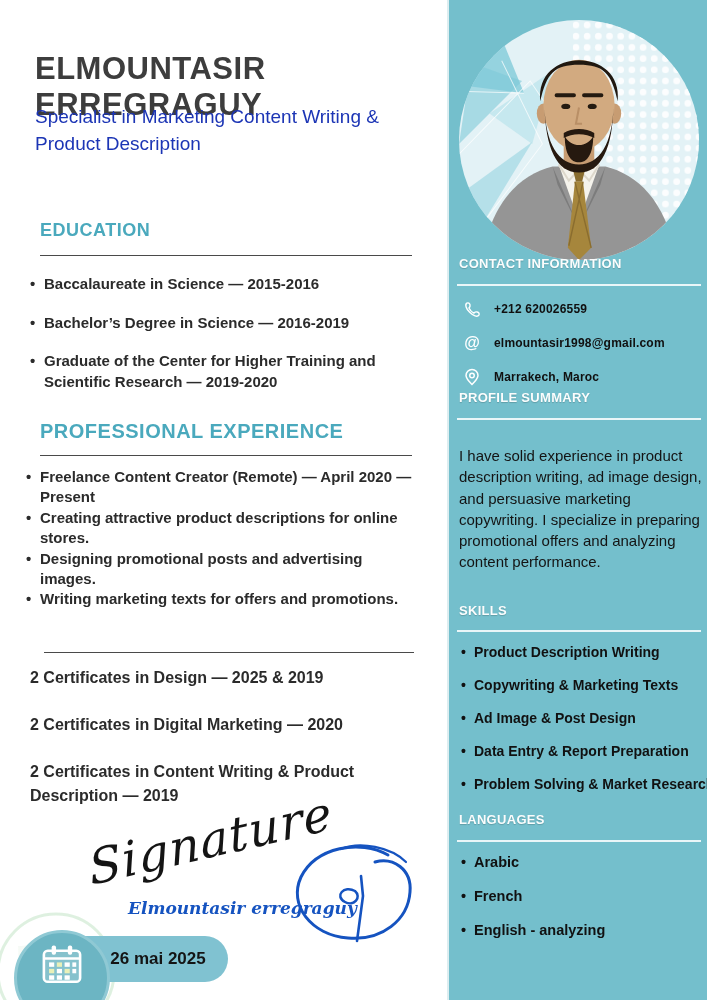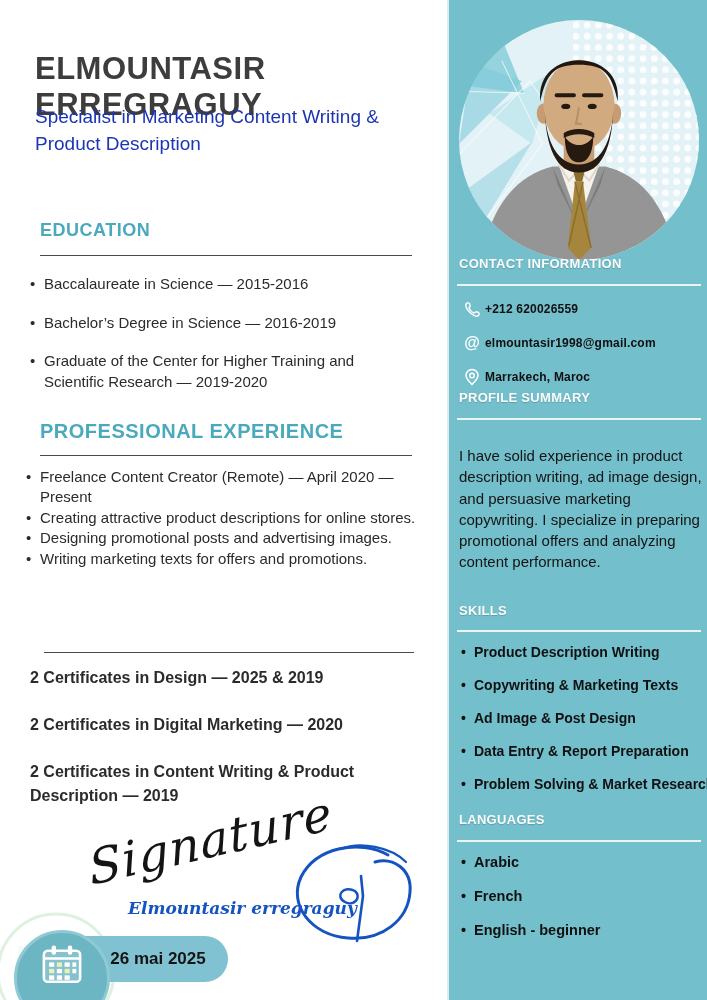--- a/index.html
+++ b/index.html
@@ -15,21 +15,21 @@
   }
   .subtitle{
     position:absolute;left:35px;top:104px;width:372px;
     font-size:19px;line-height:1.4;color:#1c35b5;font-weight:400;
   }
   .sec-title{
     position:absolute;font-weight:700;color:#4aa9bd;letter-spacing:.5px;margin:0;
   }
   .sec-line{position:absolute;height:1px;background:#4a4a4a;}
   ul.plain{list-style:none;margin:0;padding:0;position:absolute;}
-  ul.plain li{position:relative;padding-left:14px;color:#2b2b2b;font-weight:400;}
+  ul.plain li{position:relative;padding-left:14px;color:#2b2b2b;font-weight:700;}
   ul.plain li:before{content:"•";position:absolute;left:0;top:0;}
   .edu-list{left:30px;top:274px;width:382px;}
   .edu-list li{font-size:15px;line-height:1.38;margin-bottom:18px;}
   .exp-list{left:26px;top:467px;width:394px;}
   .exp-list li{font-size:15px;line-height:1.36;margin-bottom:0;}
   .cert-list{left:30px;top:666px;width:385px;list-style:none;margin:0;padding:0;position:absolute;}
   .cert-list li{font-size:16px;line-height:1.45;font-weight:700;color:#2b2b2b;margin-bottom:24px;}
   
   .sig-script{
     position:absolute;left:86px;top:812px;
@@ -63,21 +63,21 @@
   .sidebar{
     position:absolute;left:447px;top:0;width:260px;height:1000px;
     background:#74bfcc;border-left:2px solid #dcedf0;box-sizing:border-box;
   }
   .photo{position:absolute;left:10px;top:20px;}
   .sb-title{
     position:absolute;left:10px;margin:0;font-size:13px;font-weight:700;color:#fbfdfd;
     letter-spacing:.3px;text-shadow:0 1px 1px rgba(0,0,0,.18);white-space:nowrap;
   }
   .sb-line{position:absolute;left:8px;width:244px;height:2px;background:rgba(255,255,255,.85);}
-  .contact-row{position:absolute;left:12px;display:flex;align-items:center;gap:2px;}
+  .contact-row{position:absolute;left:12px;display:flex;align-items:center;gap:11px;}
   .contact-row .txt{font-size:12px;font-weight:700;color:#101010;letter-spacing:.2px;}
   .ci{width:22px;height:22px;display:flex;align-items:center;justify-content:center;color:#ffffff;}
   .at-glyph{font-size:16px;font-weight:700;color:#ffffff;border:0;}
   .summary{
     position:absolute;left:10px;top:430px;width:243px;
     font-size:15px;line-height:1.42;color:#141414;font-weight:400;
   }
   .sb-list{list-style:none;margin:0;padding:0;position:absolute;left:12px;}
   .sb-list li{position:relative;padding-left:13px;color:#111111;white-space:nowrap;}
   .sb-list li:before{content:"•";position:absolute;left:0;top:0;color:#111;}
@@ -245,17 +245,17 @@
       <li>Ad Image &amp; Post Design</li>
       <li>Data Entry &amp; Report Preparation</li>
       <li>Problem Solving &amp; Market Research</li>
     </ul>
 
     <h2 class="sb-title" style="top:812px;">LANGUAGES</h2>
     <div class="sb-line" style="top:840px;"></div>
     <ul class="sb-list lang-list">
       <li>Arabic</li>
       <li>French</li>
-      <li>English - beginner</li>
+      <li>English - analyzing</li>
     </ul>
   </div>
 
 </div>
 
 </body></html>

